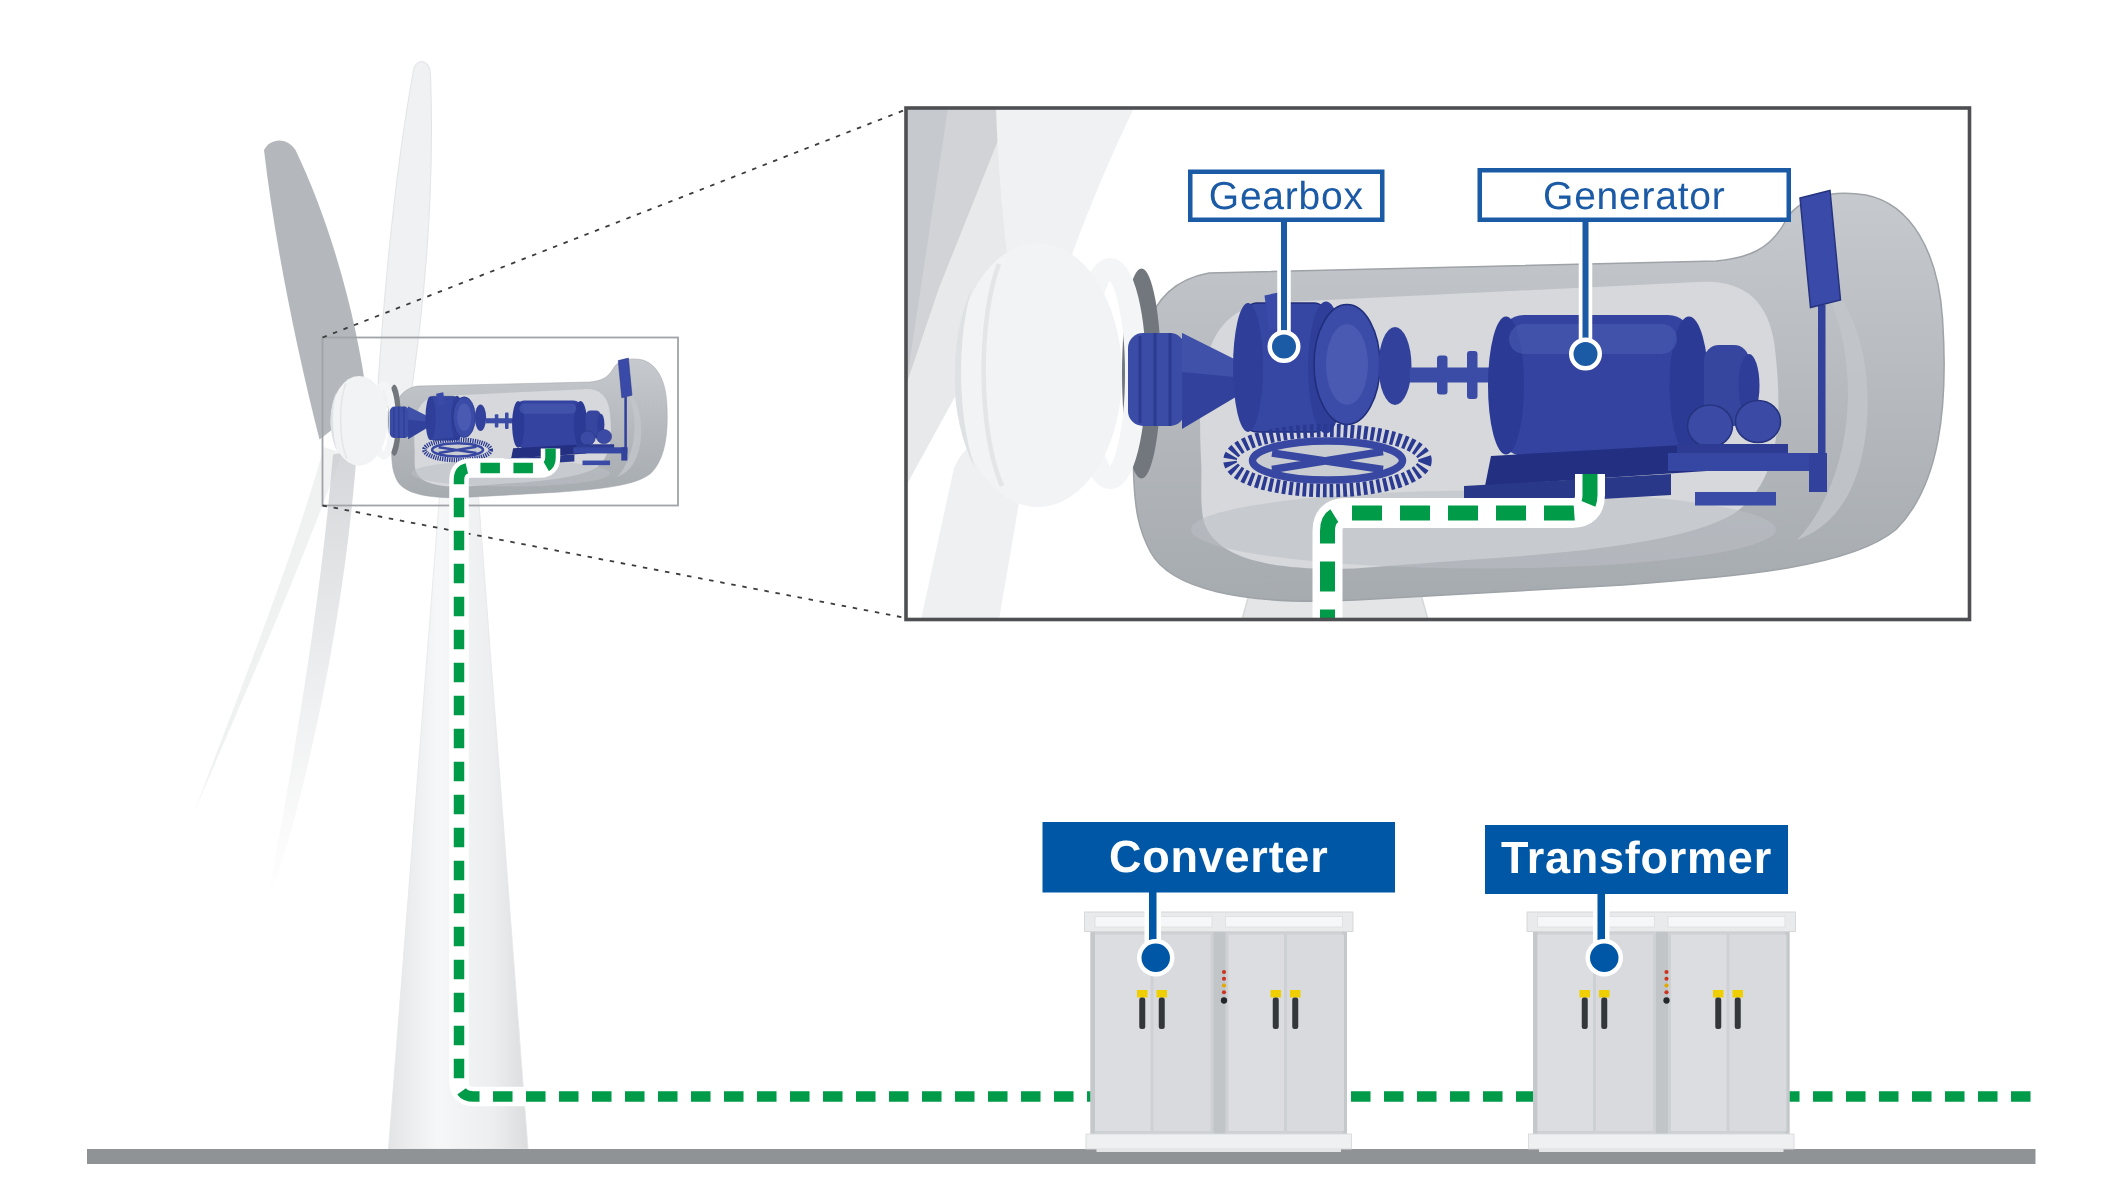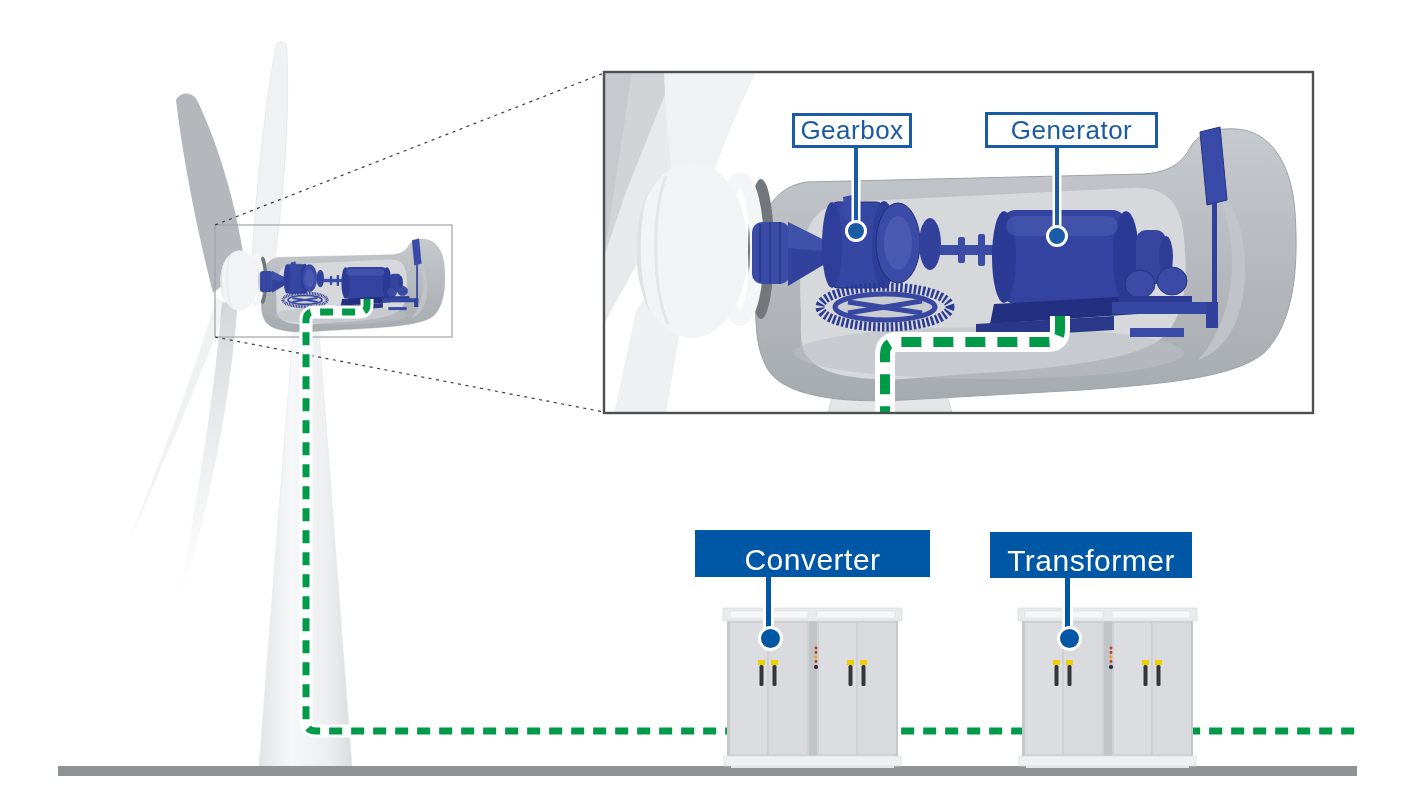--- a/index.html
+++ b/index.html
@@ -2,23 +2,23 @@
 <html><head>
 <meta charset="utf-8">
 <style>
   html,body{margin:0;padding:0;background:#ffffff;}
   #stage{position:relative;width:1414px;height:794px;background:#fff;overflow:hidden;
          font-family:"Liberation Sans", sans-serif;}
   #stage svg{position:absolute;left:0;top:0;}
   .callout-outline{position:absolute;display:flex;align-items:center;justify-content:center;
       background:#fff;border:3px solid var(--blue-line);color:var(--blue-line);
       font-size:26px;letter-spacing:.5px;box-sizing:border-box;z-index:6;}
-  .panel-label{position:absolute;display:flex;align-items:flex-end;justify-content:center;
-      background:var(--blue-panel);color:#fff;font-weight:normal;font-size:30px;
-      letter-spacing:.5px;box-sizing:border-box;z-index:6;}
+  .panel-label{position:absolute;display:flex;align-items:center;justify-content:center;
+      background:var(--blue-panel);color:#fff;font-weight:bold;font-size:30px;
+      letter-spacing:.5px;box-sizing:border-box;z-index:6;margin-top:18px;}
   .leader{position:absolute;background:var(--blue-line);box-shadow:0 0 0 2.5px #fff;z-index:5;}
   .leader-dot{position:absolute;background:var(--blue-line);border:3px solid #fff;
       border-radius:50%;box-sizing:content-box;z-index:5;}
 </style>
 </head>
 <body>
 
 <div id="stage" style="--blue-line:#1b5aa5;--blue-panel:#0057a5;">
 
 <svg width="1414" height="794" viewBox="0 0 1414 794">
@@ -189,27 +189,27 @@
         <path d="M456,244 L456,258 Q456,270 444,270 L293,270 Q281,270 281,282 L281,341" fill="none" stroke="#ffffff" stroke-width="20" stroke-linejoin="round"></path>
         <path d="M456,244 L456,258 Q456,270 444,270 L293,270 Q281,270 281,282 L281,341" fill="none" stroke="#009b48" stroke-width="10" stroke-dasharray="20 12"></path>
       </g>
     </g>
     <rect x="0" y="0" width="709" height="341" fill="none" stroke="#4d4f52" stroke-width="2.4"></rect>
   </g>
 </svg>
 
 <div class="leader" style="left:854px;top:148px;width:3.5px;height:78px;"></div>
 <div class="leader-dot" style="left:845px;top:220px;width:16px;height:16px;"></div>
-<div class="callout-outline" style="left:792px;top:113px;width:120px;height:35px;">
+<div class="callout-outline" style="left:792px;top:113px;width:131px;height:35px;">
   <span>Gearbox</span>
 </div>
 
 <div class="leader" style="left:1055px;top:148px;width:3.5px;height:83px;"></div>
 <div class="leader-dot" style="left:1046px;top:225px;width:16px;height:16px;"></div>
-<div class="callout-outline" style="left:985px;top:112px;width:173px;height:36px;">
+<div class="callout-outline" style="left:985px;top:112px;width:209px;height:36px;">
   <span>Generator</span>
 </div>
 
 <div class="leader" style="left:766px;top:577px;width:4.5px;height:54px;background:var(--blue-panel);box-shadow:0 0 0 3px #fff;"></div>
 <div class="leader-dot" style="left:758px;top:626px;width:19px;height:19px;background:var(--blue-panel);"></div>
 <div class="panel-label" style="left:695px;top:530px;width:235px;height:47px;">
   <span>Converter</span>
 </div>
 
 <div class="leader" style="left:1065px;top:578px;width:4.5px;height:53px;background:var(--blue-panel);box-shadow:0 0 0 3px #fff;"></div>

